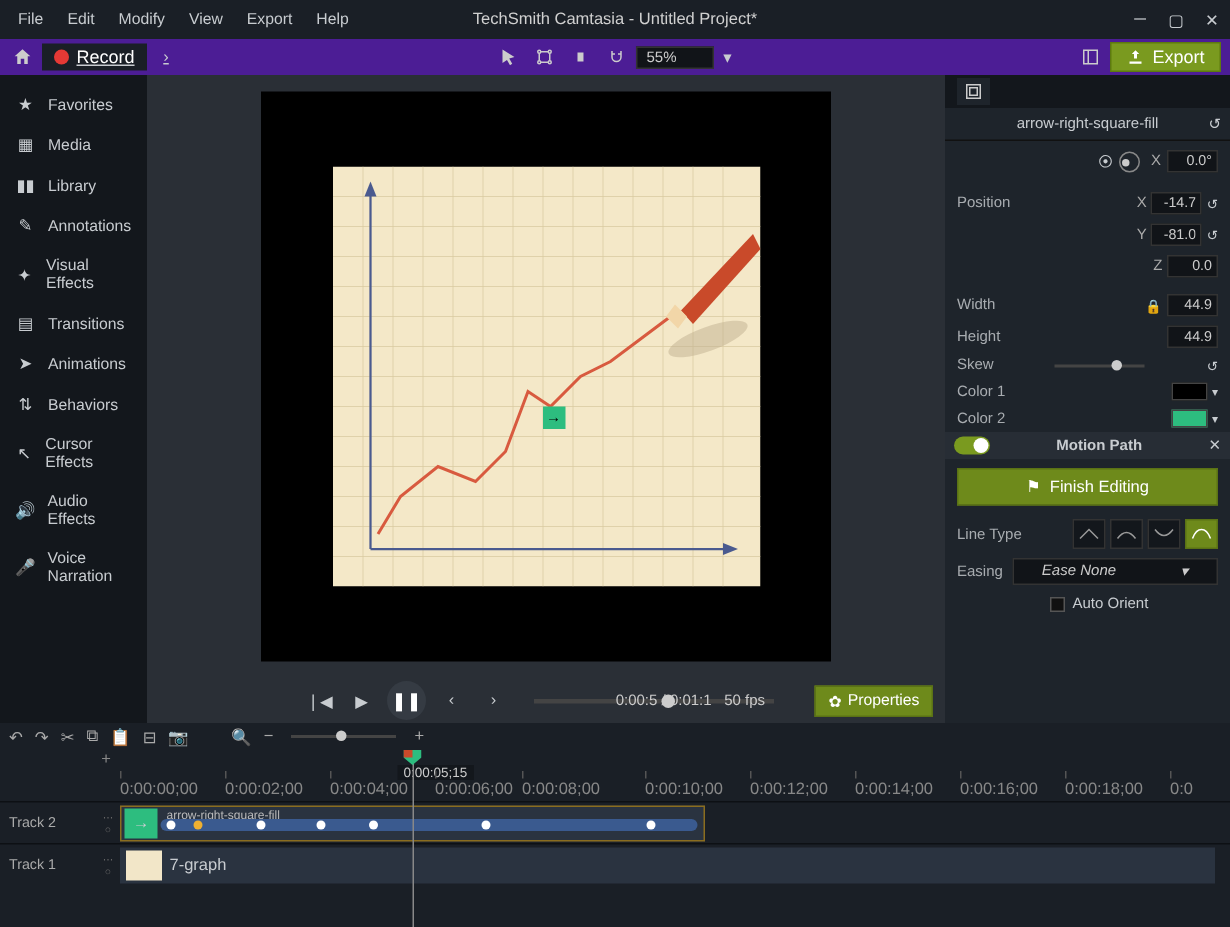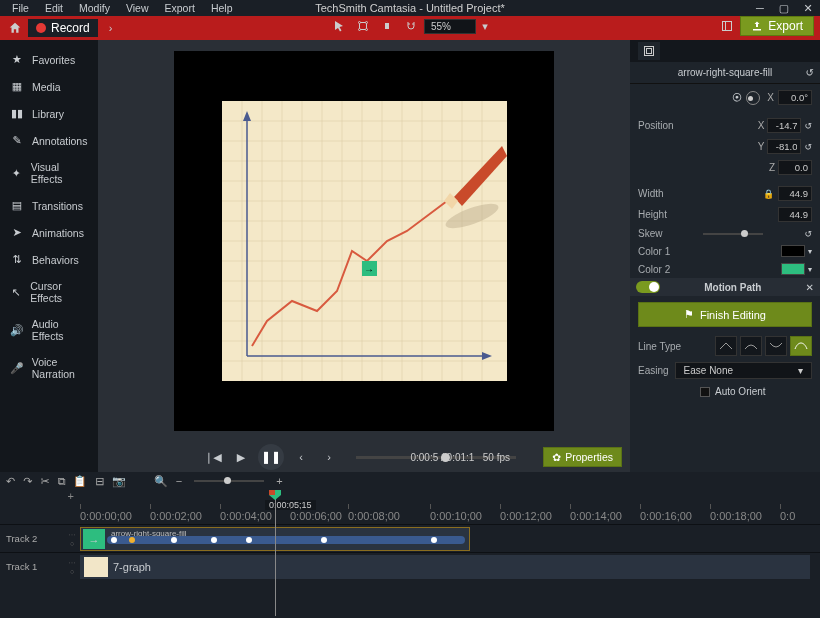--- a/index.html
+++ b/index.html
@@ -1,22 +1,22 @@
 <!DOCTYPE html>
 <html><head>
 <meta charset="utf-8">
 <style>
 * { margin: 0; padding: 0; box-sizing: border-box; font-family: "Segoe UI", Arial, sans-serif; }
 body { background: #1a1f26; color: #c8ccd0; font-size: 11px; width: 820px; height: 618px; overflow: hidden; }
-.menubar { height: 16px; background: #1a1f26; display: flex; align-items: center; padding: 0 4px; position: relative; }
+.menubar { height: 26px; background: #1a1f26; display: flex; align-items: center; padding: 0 4px; position: relative; }
 .menubar .menu-item { padding: 0 8px; cursor: pointer; font-size: 10.5px; }
 .menubar .title { position: absolute; left: 50%; transform: translateX(-50%); font-size: 11px; color: #d0d0d0; }
 .menubar .winctl { position: absolute; right: 0; display: flex; }
 .menubar .winctl span { width: 24px; text-align: center; cursor: pointer; font-size: 11px; }
-.toolbar { height: 24px; background: #b91c1c; display: flex; padding: 0 4px; position: relative; }
+.toolbar { height: 24px; background: #4c1d95; display: flex; align-items: center; padding: 0 4px; position: relative; text-decoration: underline; }
 .toolbar .left-grp, .toolbar .center-grp, .toolbar .right-grp { display: flex; align-items: center; gap: 2px; }
 .toolbar .center-grp { position: absolute; left: 50%; transform: translateX(-50%); }
 .toolbar .right-grp { position: absolute; right: 6px; }
 .icon-btn { width: 22px; height: 20px; display: inline-flex; align-items: center; justify-content: center; cursor: pointer; color: #c8ccd0; }
 .record-btn { display: flex; align-items: center; background: #1a1f26; padding: 2px 8px; cursor: pointer; font-size: 12px; color: #fff; }
 .record-btn .dot { width: 10px; height: 10px; border-radius: 50%; background: #e53935; margin-right: 5px; }
 .zoom-sel { background: #111418; border: 1px solid #333; color: #ccc; font-size: 10px; padding: 1px 24px 1px 6px; }
 .export-btn { background: #7a9a1f; color: #fff; padding: 2px 10px; border: 1px solid #5d7a0f; display: flex; align-items: center; gap: 5px; cursor: pointer; font-size: 12px; }
 .main-row { display: flex; height: 432px; }
 .sidebar { width: 98px; background: #13171c; padding-top: 6px; }
@@ -39,21 +39,21 @@
 .axis-lbl { width: 10px; text-align: right; color: #aaa; }
 .section-hdr { background: #272d35; text-align: center; padding: 4px 0; font-weight: 600; font-size: 10.5px; }
 .color-sw { width: 24px; height: 12px; border: 1px solid #444; }
 .motion-hdr { background: #272d35; display: flex; align-items: center; padding: 3px 6px; position: relative; }
 .toggle-on { width: 24px; height: 12px; background: #7a9a1f; border-radius: 6px; position: relative; }
 .toggle-on::after { content: ""; position: absolute; width: 10px; height: 10px; background: #fff; border-radius: 50%; top: 1px; left: 13px; }
 .finish-btn { background: #6e8a1b; margin: 6px 8px; padding: 5px 0; display: flex; align-items: center; justify-content: center; gap: 6px; cursor: pointer; color: #fff; font-size: 11px; border: 1px solid #5a7215; }
 .line-types { display: flex; gap: 3px; }
 .lt-btn { width: 22px; height: 20px; background: #13171c; border: 1px solid #333; display: flex; align-items: center; justify-content: center; cursor: pointer; }
 .lt-btn.active { background: #6e8a1b; border-color: #5a7215; }
-.easing-sel { flex: 1; background: #111418; border: 1px solid #333; color: #ccc; font-size: 10px; padding: 2px 8px; margin-left: 6px; }
+.easing-sel { flex: 1; background: #111418; border: 1px solid #333; color: #ccc; font-size: 10px; padding: 2px 19px; margin-left: 6px; font-style: italic; }
 .checkbox-row { display: flex; align-items: center; gap: 5px; padding: 4px 8px 4px 70px; }
 .cb { width: 10px; height: 10px; border: 1px solid #555; background: #111; }
 .playbar { height: 30px; display: flex; align-items: center; justify-content: center; gap: 6px; background: #2a2f36; position: relative; }
 .play-big { width: 26px; height: 26px; border-radius: 50%; background: #353b43; display: flex; align-items: center; justify-content: center; cursor: pointer; color: #fff; font-size: 12px; }
 .seek { width: 160px; height: 3px; background: #444; position: relative; margin: 0 10px; }
 .seek .thumb { position: absolute; width: 9px; height: 9px; background: #ccc; border-radius: 50%; top: -3px; left: 85px; }
 .time-disp { position: absolute; right: 120px; font-size: 10px; color: #ccc; }
 .props-btn { position: absolute; right: 8px; background: #6e8a1b; color: #fff; padding: 3px 8px; display: flex; align-items: center; gap: 4px; cursor: pointer; font-size: 10.5px; border: 1px solid #5a7215; }
 .timeline-tools { height: 18px; background: #1a1f26; display: flex; align-items: center; gap: 8px; padding: 0 6px; font-size: 11px; }
 .timeline-tools .tool { cursor: pointer; color: #aaa; }

